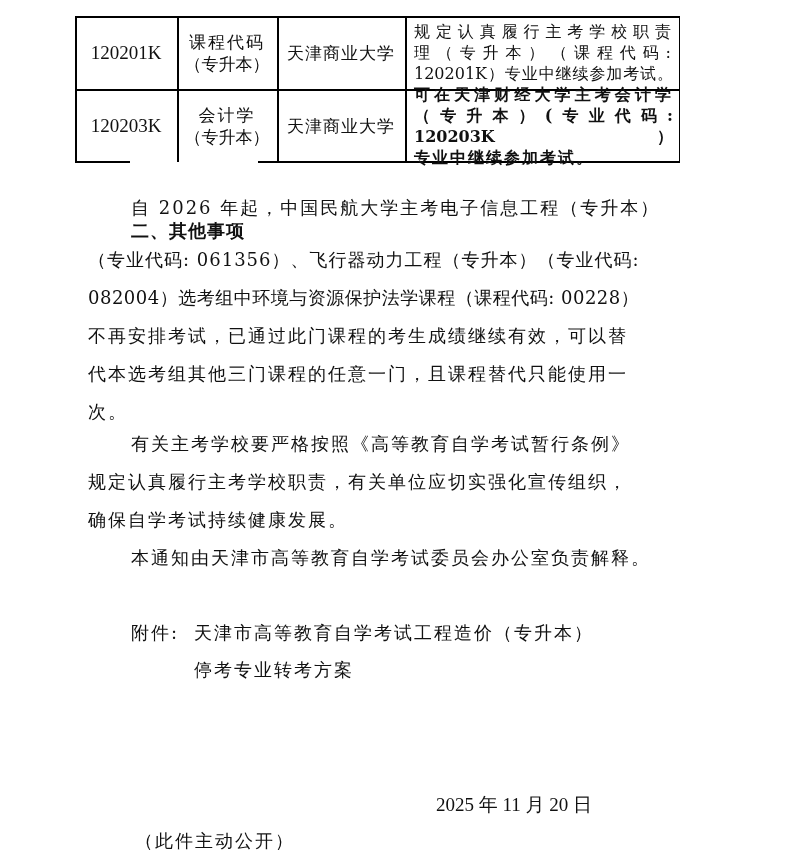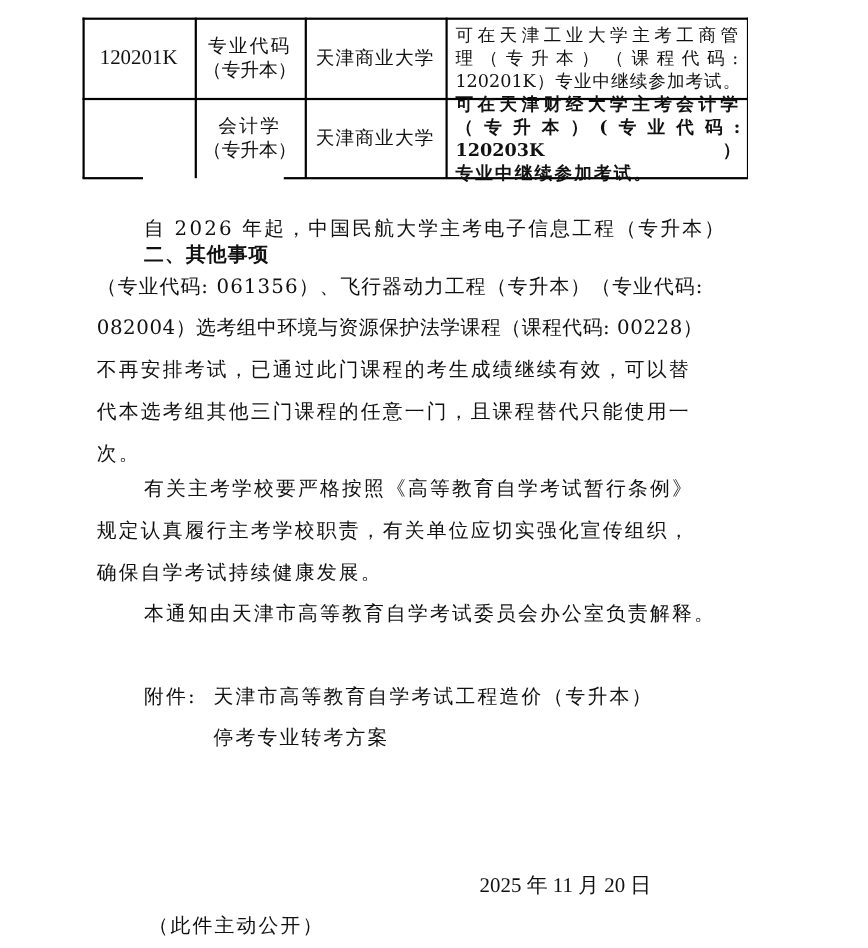--- a/index.html
+++ b/index.html
@@ -27,32 +27,33 @@
   <div class="hline" style="top:145px;width:55px;"></div>
   <div class="hline" style="top:145px;left:183px;width:422px;"></div>
   <div class="vline" style="left:0;height:146px;"></div>
   <div class="vline" style="left:102px;height:146px;"></div>
   <div class="vline" style="left:202px;height:146px;"></div>
   <div class="vline" style="left:330px;height:146px;"></div>
   <div class="vline" style="left:603.5px;height:146px;"></div>
 
   <div class="cell code" style="left:0;top:0;width:102px;height:73px;">120201K</div>
   <div class="cell cname" style="left:102px;top:0;width:100px;height:73px;">
-    <span>专业代码</span>
+    <span>课程代码</span>
     <span style="letter-spacing:0">（专升本）</span>
   </div>
   <div class="cell univ" style="left:202px;top:0;width:128px;height:73px;">天津商业大学</div>
   <div class="cell note" style="left:330px;top:0;width:274px;height:73px;">
     <div style="width:100%">
-      <span>可在天津工业大学主考工商管</span>
+      <span>规定认真履行主考学校职责</span>
       <span>理（专升本）（课程代码:</span>
       <span style="letter-spacing:0">120201K）专业中继续参加考试。</span>
     </div>
   </div>
 
+  <div class="cell code" style="left:0;top:73px;width:102px;height:73px;">120203K</div>
   <div class="cell cname" style="left:102px;top:73px;width:100px;height:73px;">
     <span>会计学</span>
     <span style="letter-spacing:0">（专升本）</span>
   </div>
   <div class="cell univ" style="left:202px;top:73px;width:128px;height:73px;">天津商业大学</div>
   <div class="cell note" style="left:330px;top:73px;width:274px;height:73px;font-weight:bold;">
     <div style="width:100%">
       <span>可在天津财经大学主考会计学</span>
       <span style="letter-spacing:0">（专升本）(专业代码: 120203K）</span>
       <span style="text-align-last:left">专业中继续参加考试。</span>

